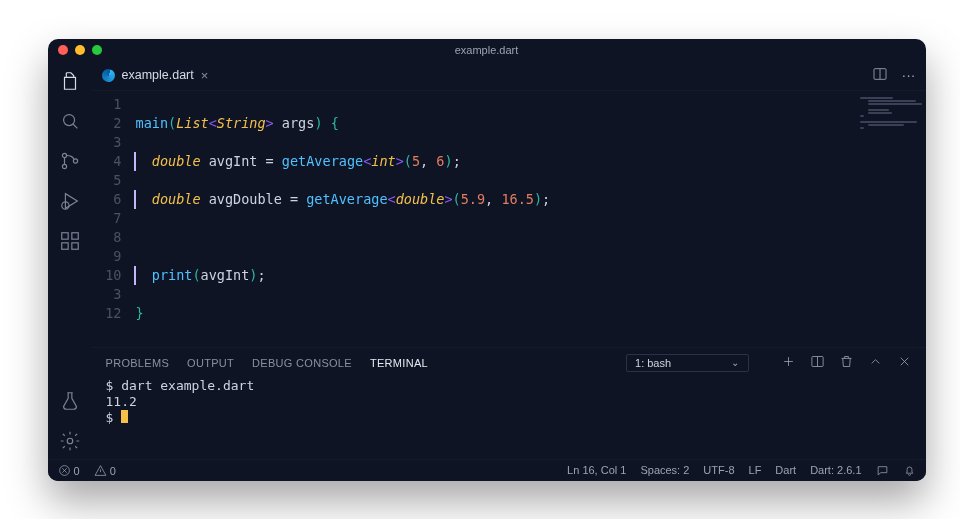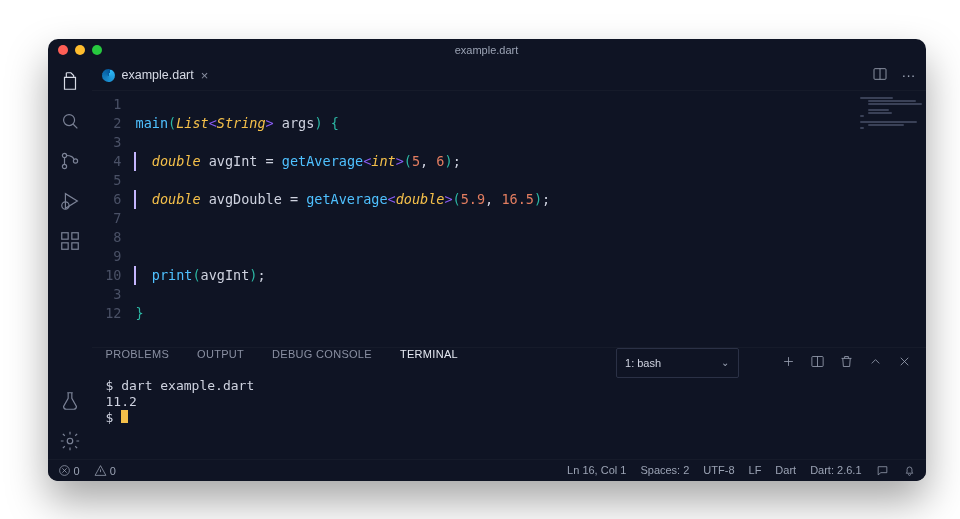--- a/index.html
+++ b/index.html
@@ -96,22 +96,22 @@
   .mm-line {
     height:2px; margin-bottom:1px; border-radius:1px;
     background:#3a4157;
   }
   .panel {
     height: 112px; border-top:1px solid rgba(255,255,255,0.03);
     display:flex; flex-direction:column; flex-shrink:0;
     position:relative;
   }
   .panel-tabs {
-    height: 30px; display:flex; 
-    padding: 0 14px; gap:28px;
+    height: 30px; display:flex; align-items:center;
+    padding: 0 14px; gap:18px;
     font-size:11px; color:#8a90a2;
     flex-shrink:0;
   }
   .ptab { cursor:pointer; letter-spacing:.3px; }
   .ptab.active { color:#e5e9f2; }
   .panel-tabs .pgap { flex:1; }
   .term-select {
     display:flex; align-items:center; gap:60px;
     border:1px solid #2b3146; padding:2px 8px;
     font-size:11px; color:#cfd3e0; border-radius:2px;

